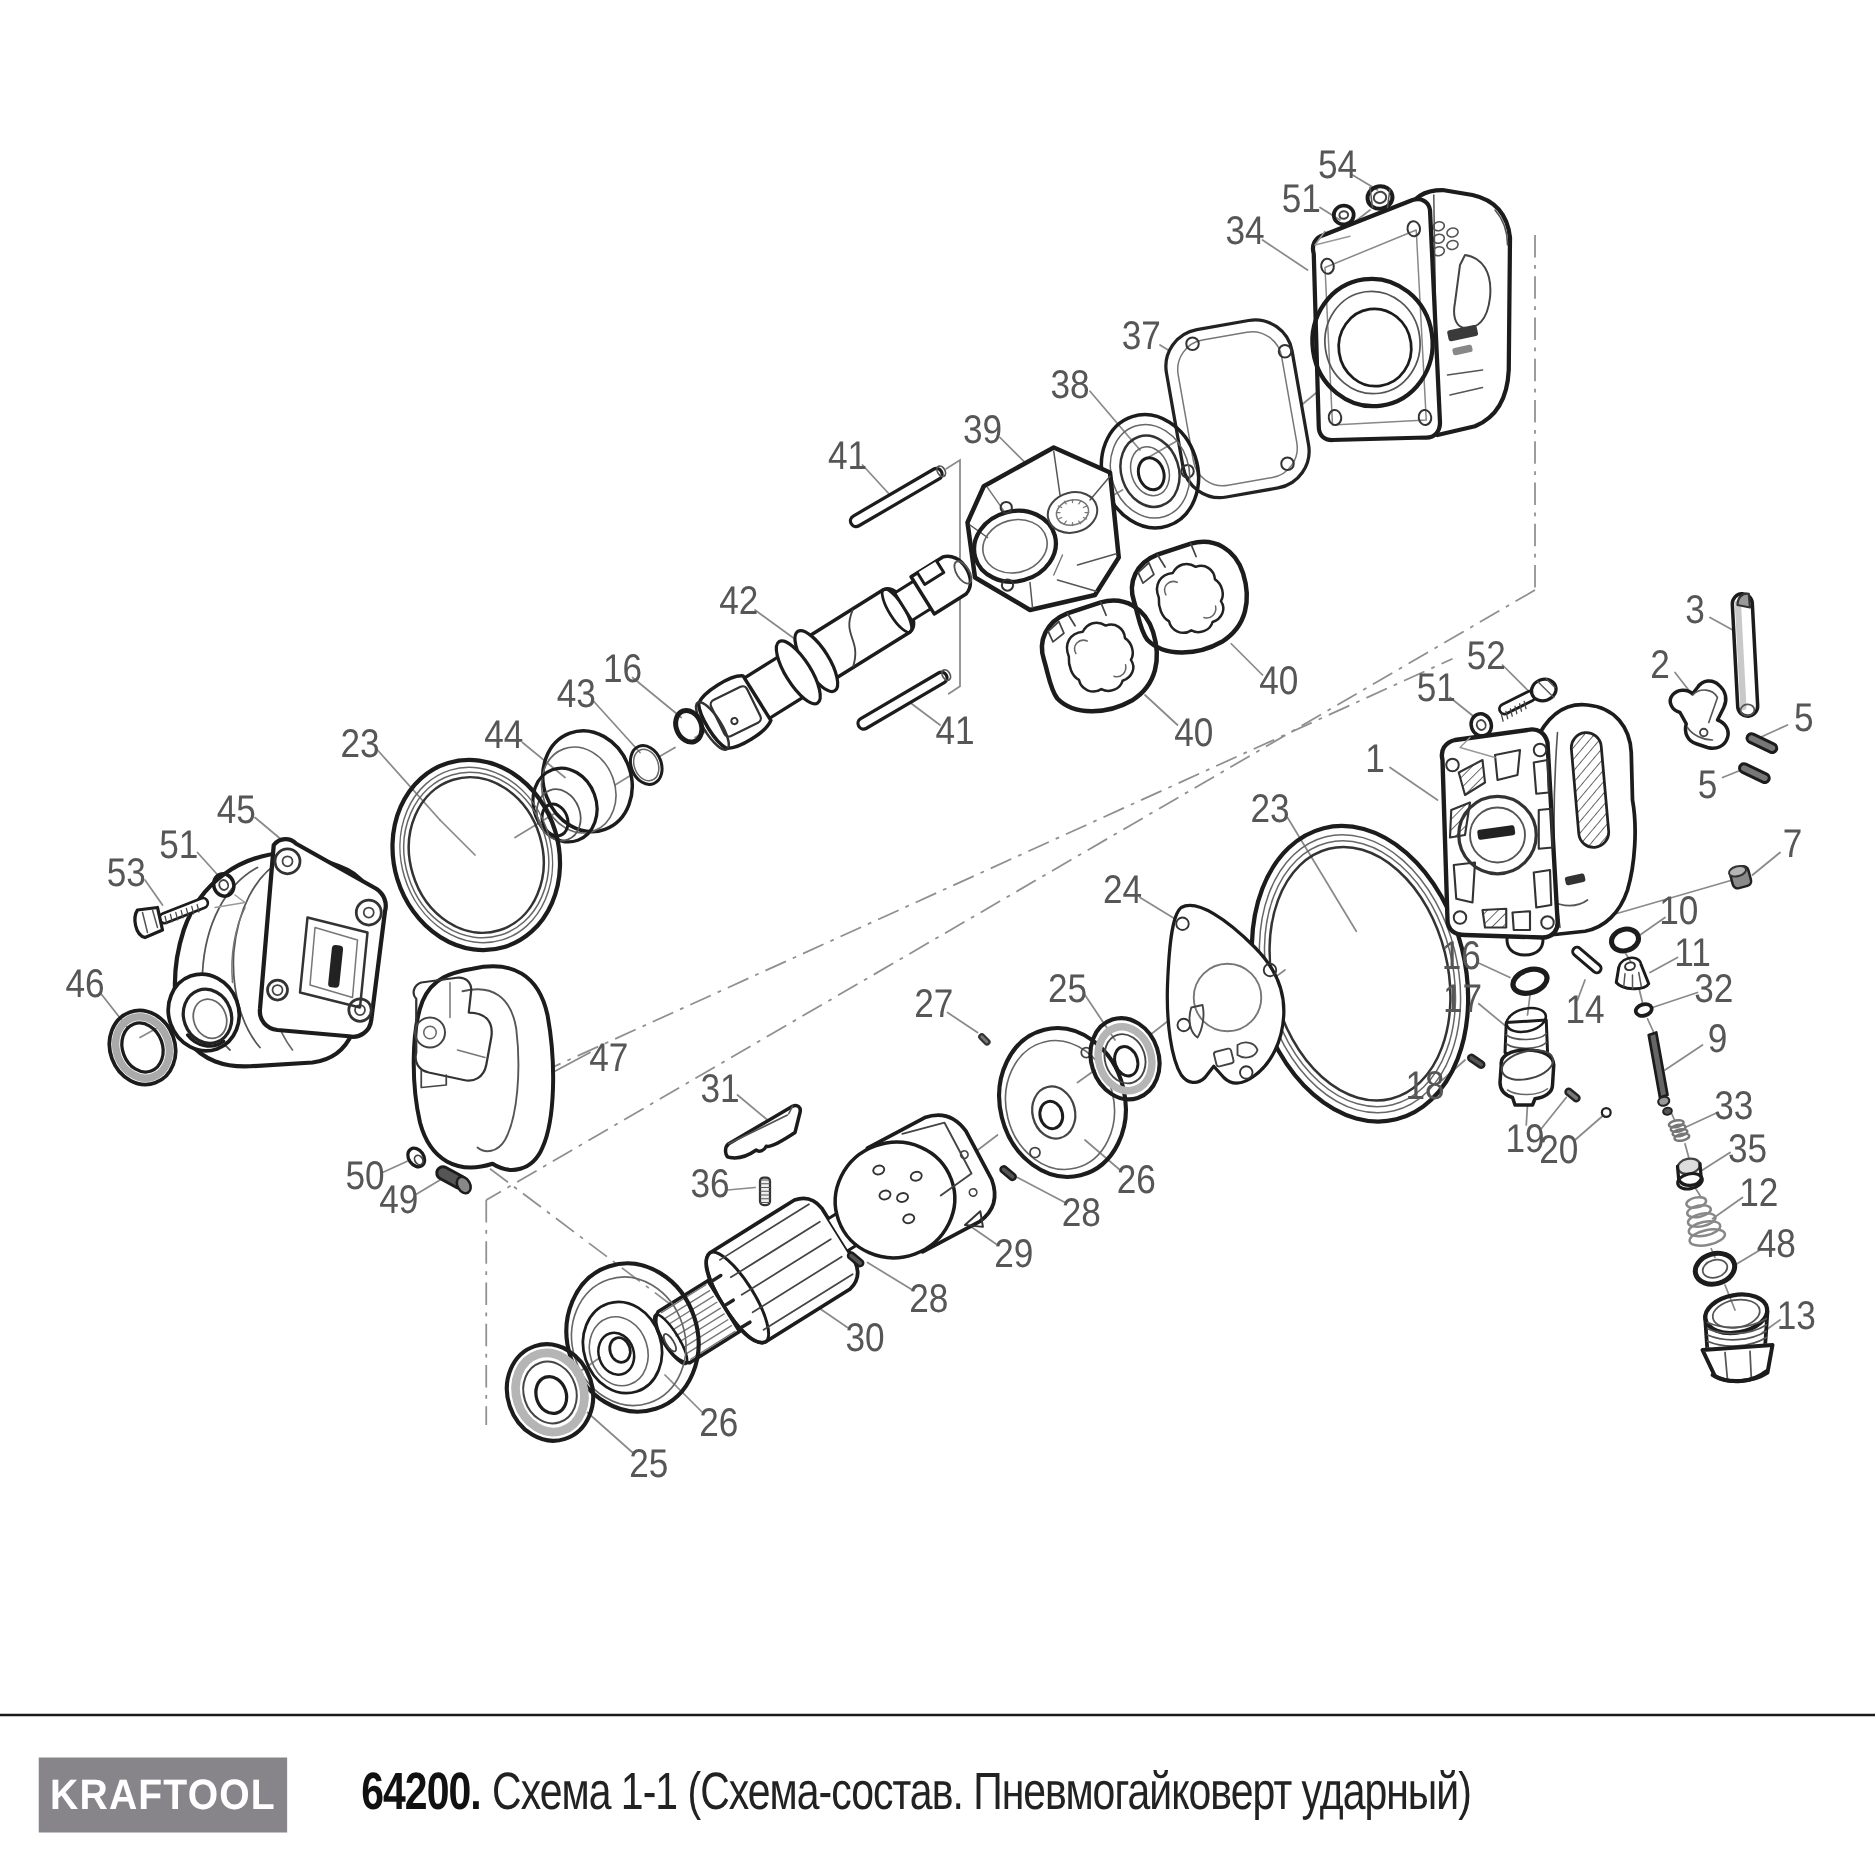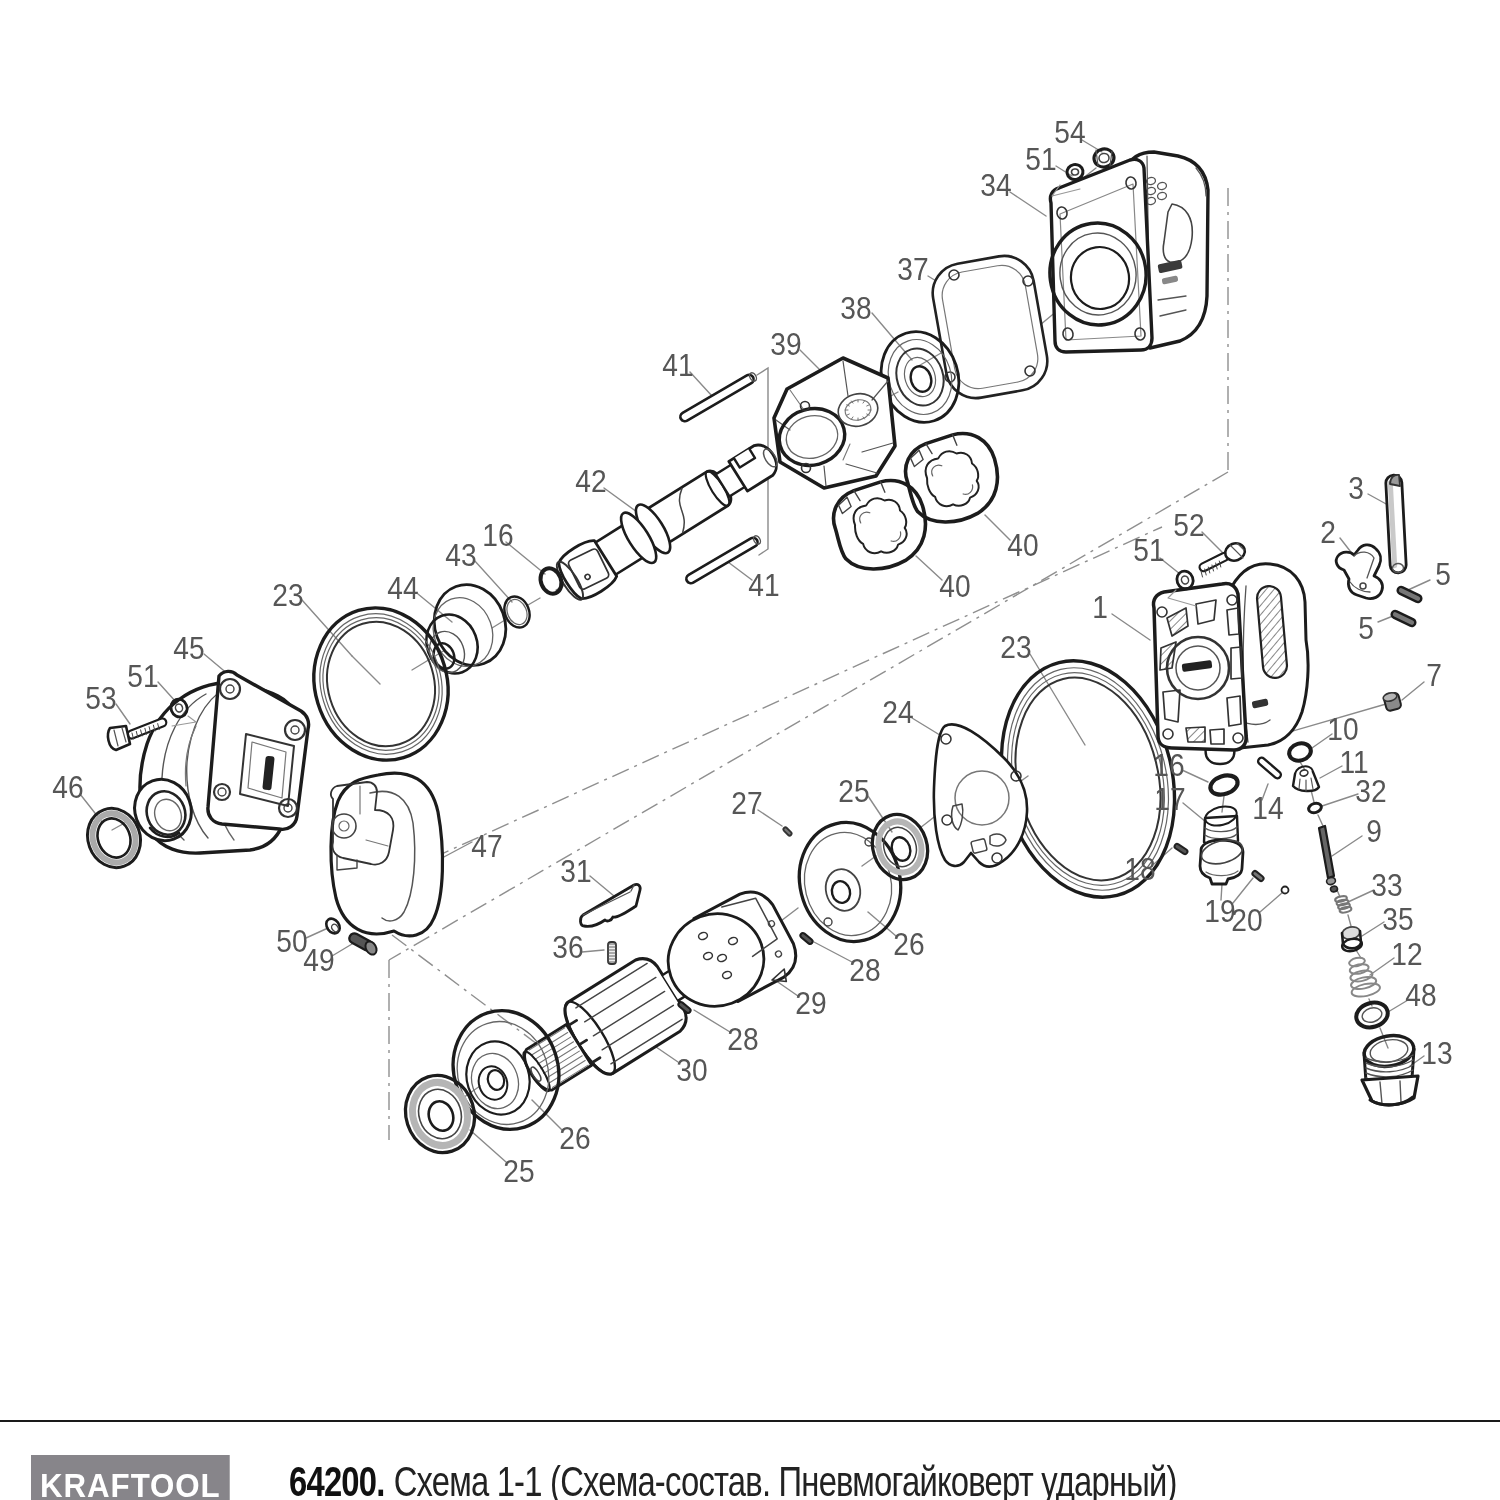--- a/index.html
+++ b/index.html
@@ -1,17 +1,17 @@
 <!DOCTYPE html>
 <html><head>
 <meta charset="utf-8">
 <style>
 html,body{margin:0;padding:0;background:#fff;width:1500px;height:1500px;overflow:hidden;}
 svg{display:block}
-#footer{position:absolute;left:0;top:1420px;width:1500px;border-top:2px solid #1a1a1a;font-family:"Liberation Sans",sans-serif;}
+#footer{position:absolute;left:0;top:1371px;width:1500px;border-top:2px solid #1a1a1a;font-family:"Liberation Sans",sans-serif;}
 #logo{position:absolute;left:31px;top:33px;width:216px;height:60px;background:#87858a;color:#fff;display:flex;align-items:center;justify-content:center;font-weight:bold;font-size:34px;letter-spacing:1px;transform:scaleX(0.92);transform-origin:left center;}
 #cap{position:absolute;left:289px;top:36px;font-size:42px;color:#111;white-space:nowrap;font-family:"Liberation Sans",sans-serif;transform:scaleX(0.78);transform-origin:left center;}
 #cap b{font-weight:bold;letter-spacing:-1px;}
 #cap span{color:#222;font-weight:normal;letter-spacing:-1px;}
 </style>
 </head>
 <body>
 <svg width="1500" height="1500" viewBox="0 0 1500 1500">
 <defs>
 <pattern id="hatch" width="6" height="6" patternUnits="userSpaceOnUse" patternTransform="rotate(45)">

